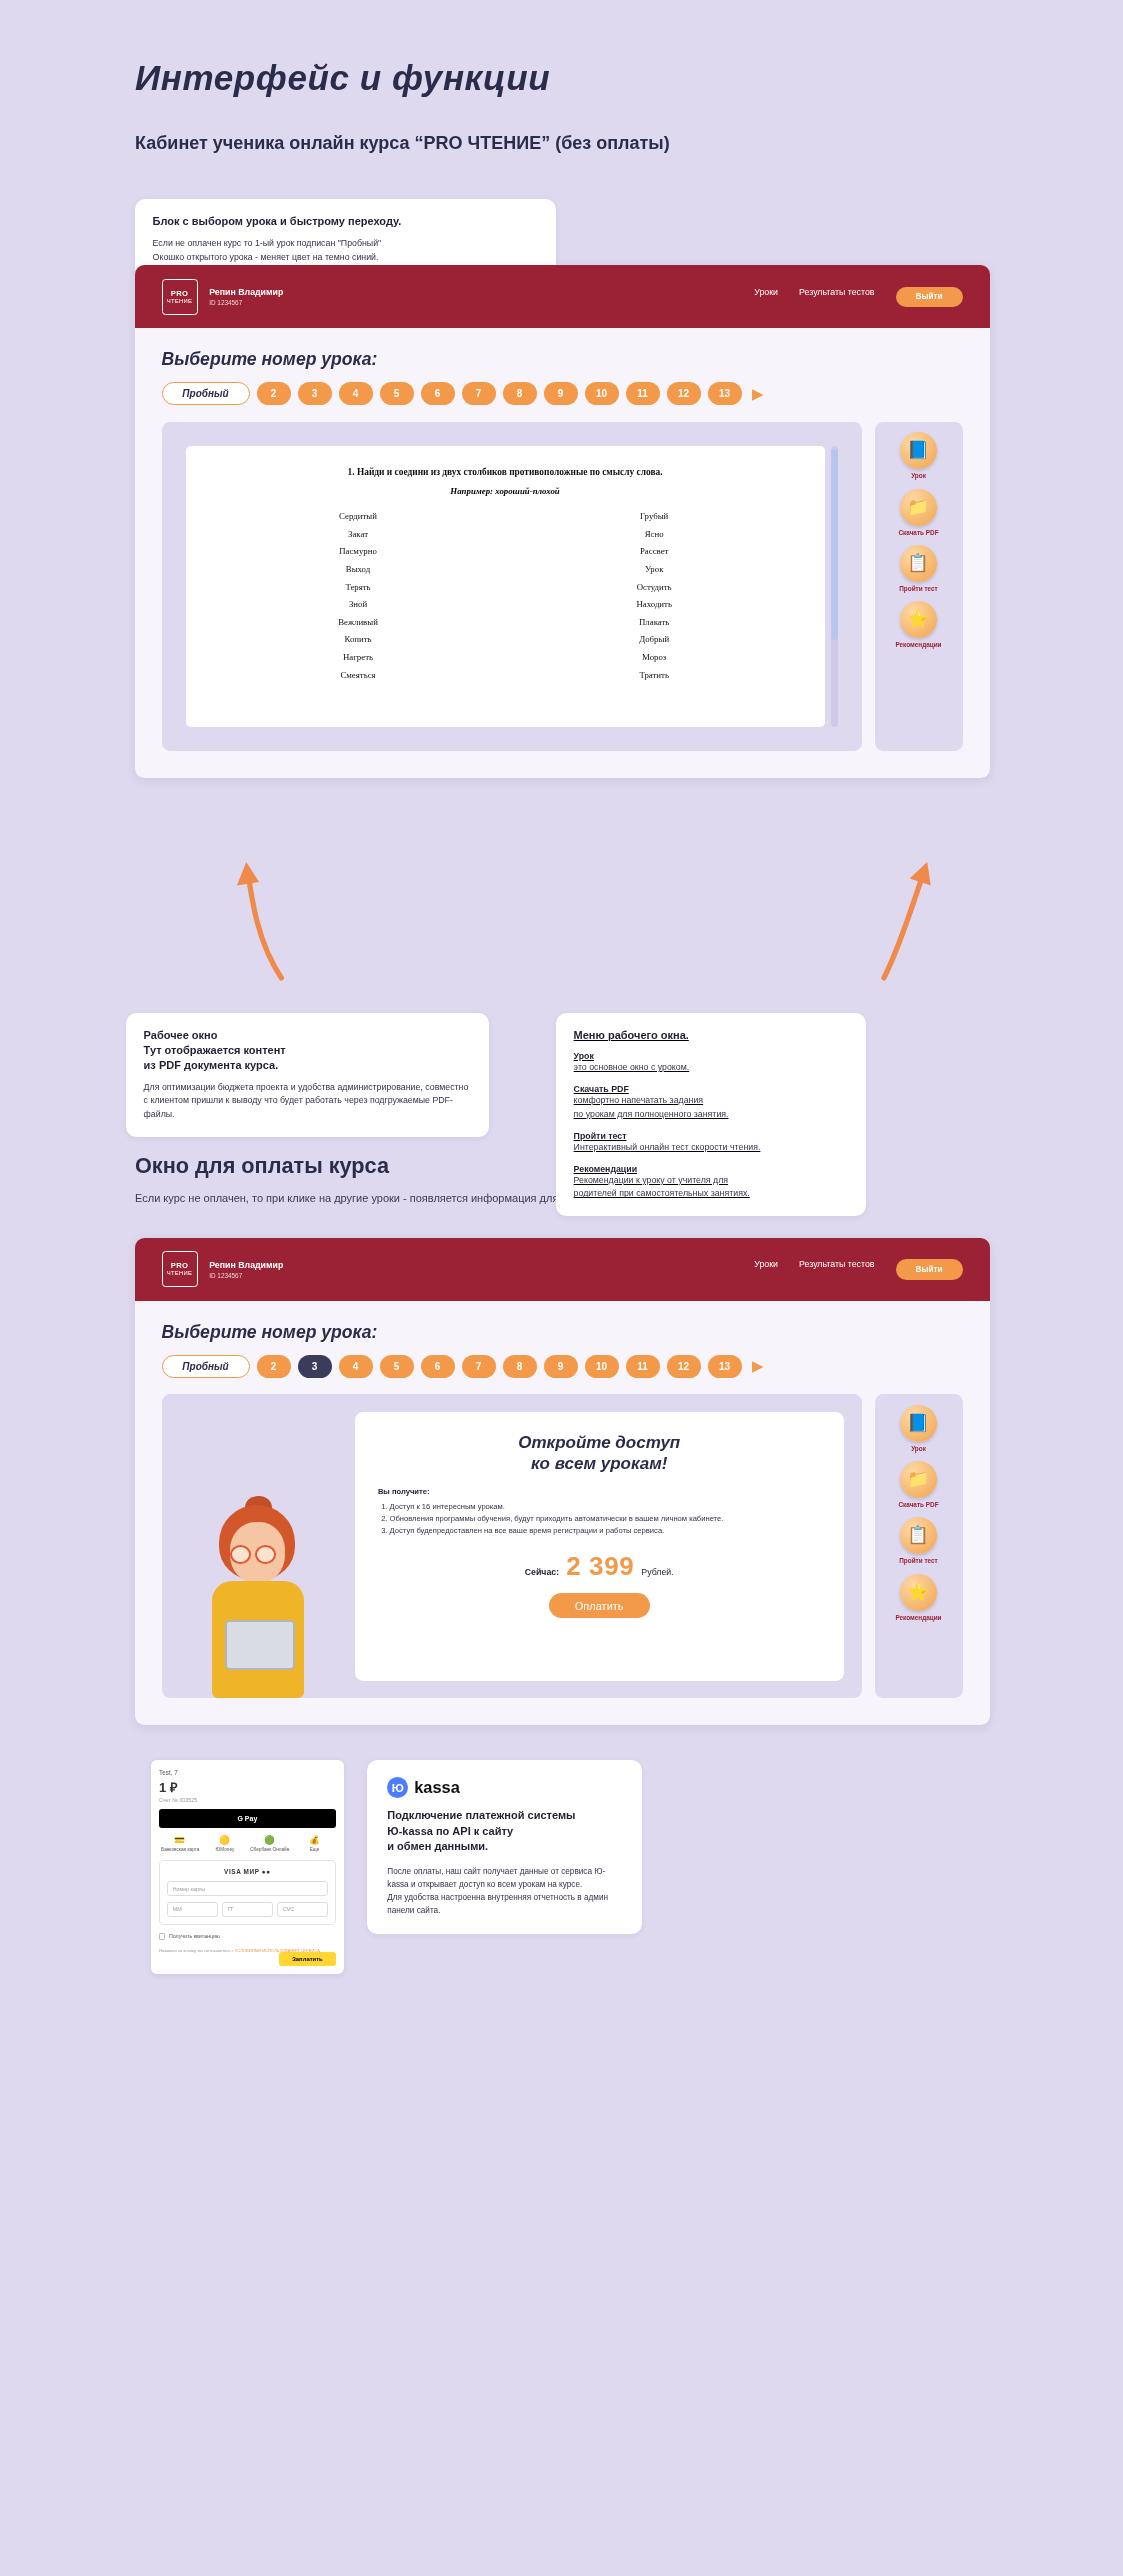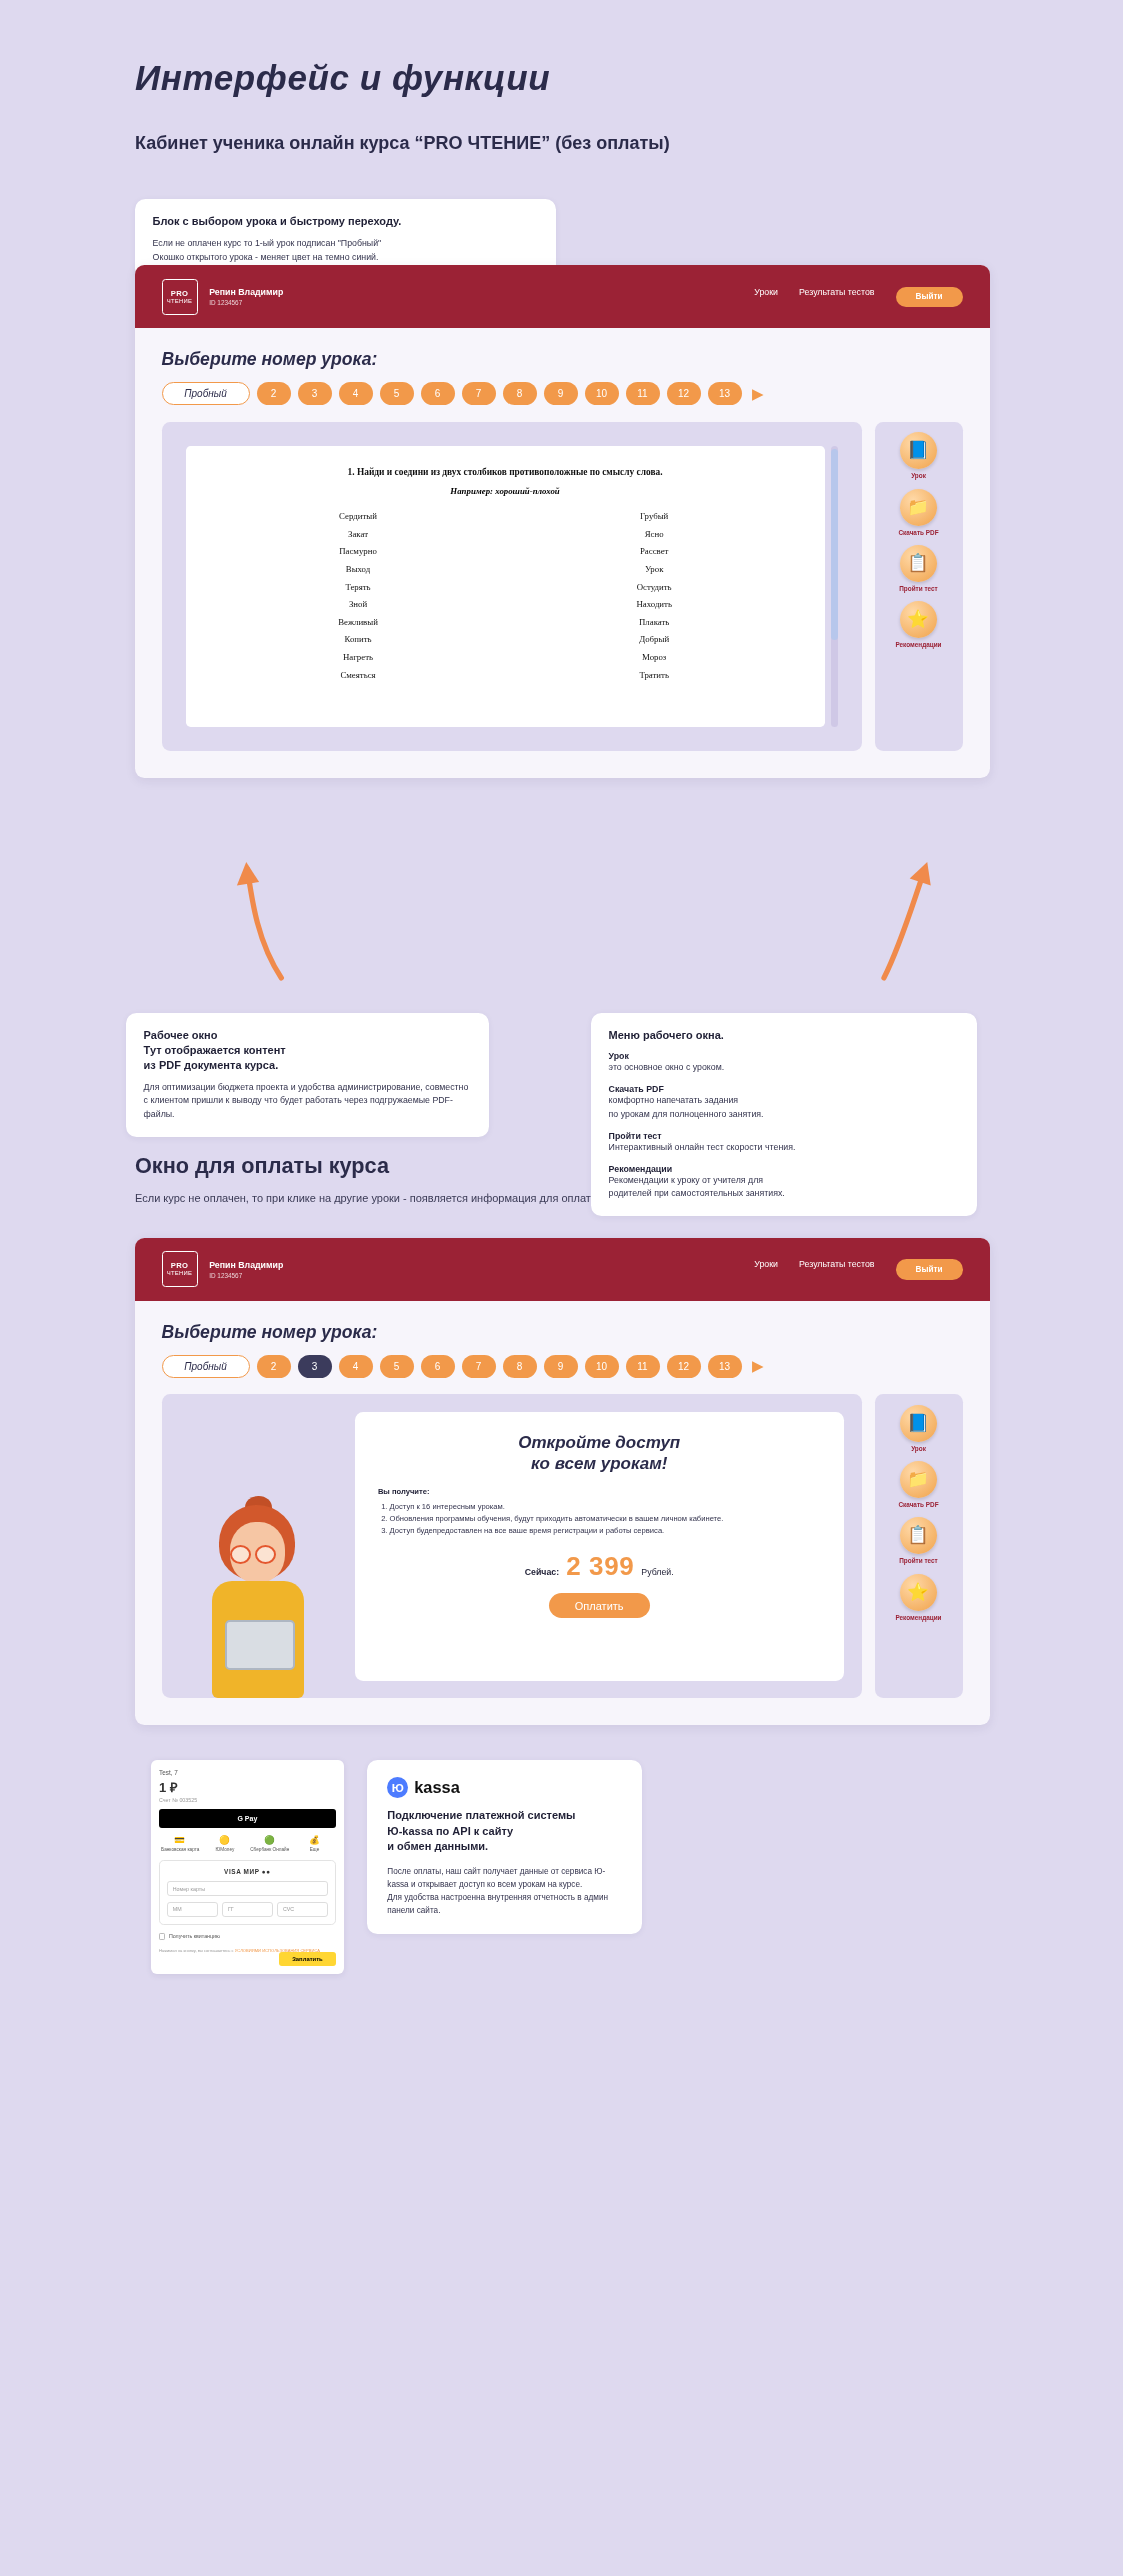--- a/index.html
+++ b/index.html
@@ -131,21 +131,21 @@
     align-items: center;
     gap: 7px;
   }
   .lesson-pill {
     min-width: 34px;
     height: 23.4px;
     border-radius: 11.7px;
     background: #f2994a;
     color: #fff;
     font-size: 10px;
-    font-weight: normal;
+    font-weight: bold;
     display: flex;
     align-items: center;
     justify-content: center;
     padding: 0 8.2px;
     cursor: pointer;
   }
   .lesson-pill.trial {
     background: #fff;
     color: #2b2b4a;
     border: 1.8px solid #f2994a;
@@ -570,21 +570,21 @@
     <path d="M144 22 l 6 40 l -36 -12 z" fill="#f08a4b"></path>
   </svg>
 
   <div class="callout" style="left:126px; top:1013px; width:363px;">
     <h4 style="white-space:pre-line">Рабочее окно
 Тут отображается контент
 из PDF документа курса.</h4>
     <p>Для оптимизации бюджета проекта и удобства администрирование, совместно с клиентом пришли к выводу что будет работать через подгружаемые PDF-файлы.</p>
   </div>
 
-  <div class="callout" style="left:591px; top:1013px; width:386px;">
+  <div class="callout" style="left:556px; top:1013px; width:310px;text-decoration:underline;">
     <h4>Меню рабочего окна.</h4>
     <div class="lbl">Урок</div>
     <p style="white-space:pre-line">это основное окно с уроком.</p>
     <div class="lbl">Скачать PDF</div>
     <p style="white-space:pre-line">комфортно напечатать задания
 по урокам для полноценного занятия.</p>
     <div class="lbl">Пройти тест</div>
     <p style="white-space:pre-line">Интерактивный онлайн тест скорости чтения.</p>
     <div class="lbl">Рекомендации</div>
     <p style="white-space:pre-line">Рекомендации к уроку от учителя для

